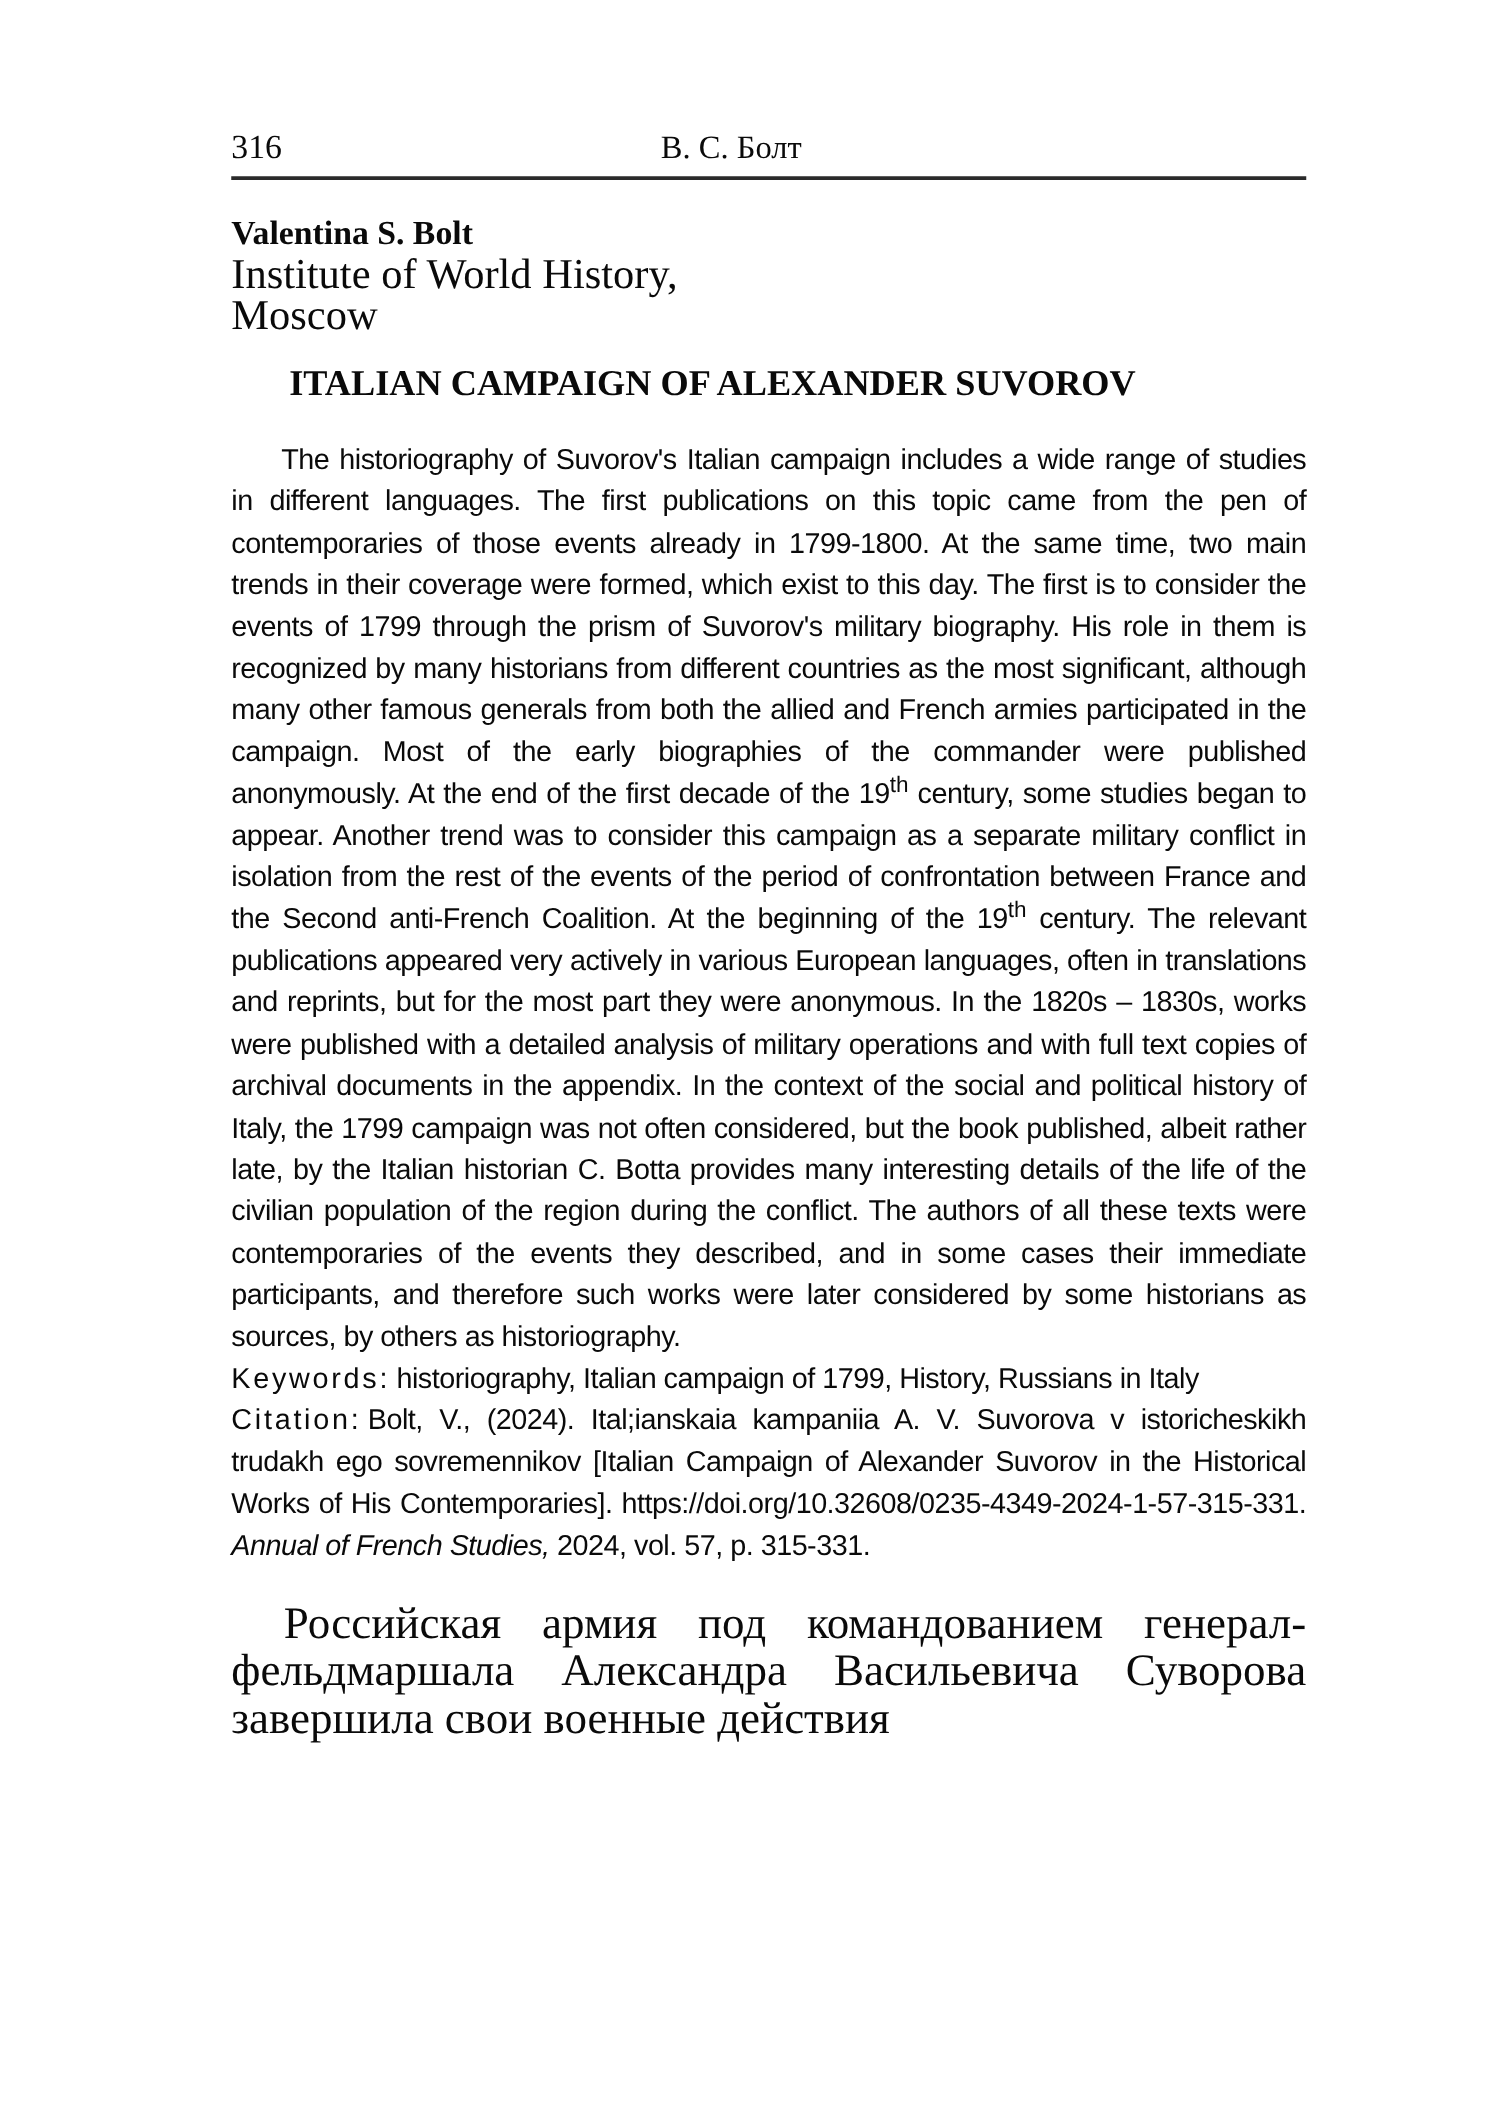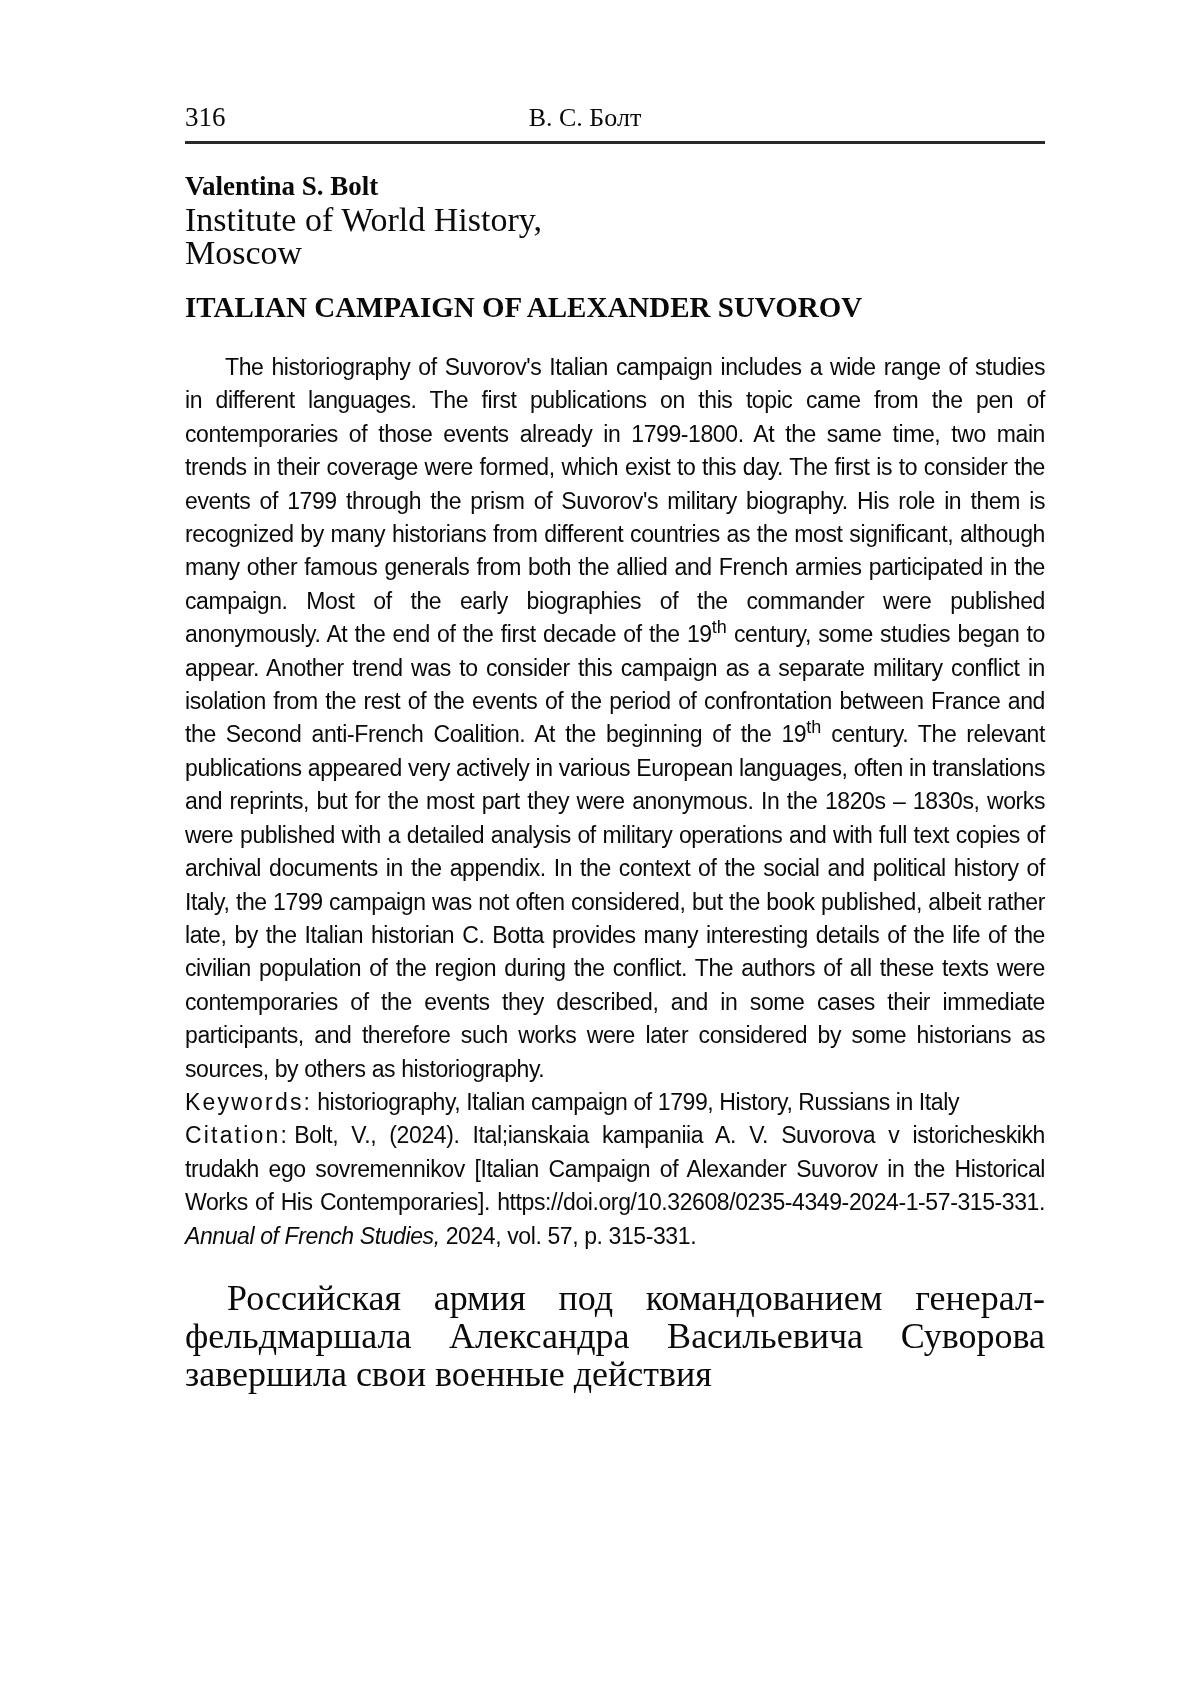--- a/index.html
+++ b/index.html
@@ -47,20 +47,21 @@
   
   .author-block {
     margin-top: 26px;
     line-height: 33px;
   }
   .author-name { font-weight: bold; font-size: 27px; }
   .author-aff  { font-size: 34px; }
   
   .title {
     margin: 18px 90px 0 0;
+    text-align: center;
     font-weight: bold;
     font-size: 29px;
     line-height: 40px;
     font-family: "Liberation Serif", serif;
   }
   .title .tline { display: block; }
   
   .abs {
     font-family: "Liberation Sans", sans-serif;
     font-size: 23px;

